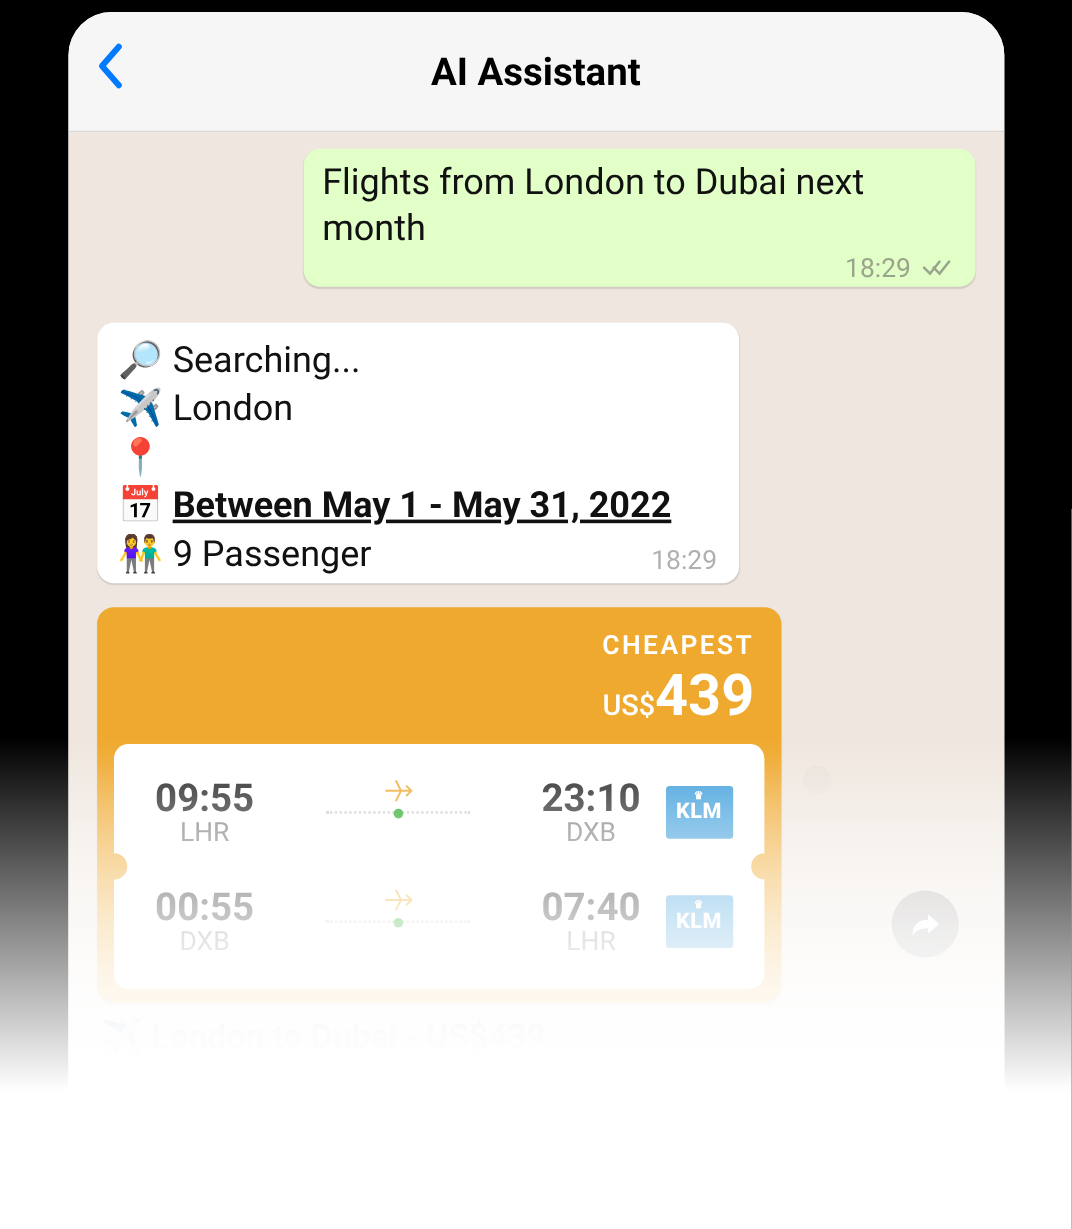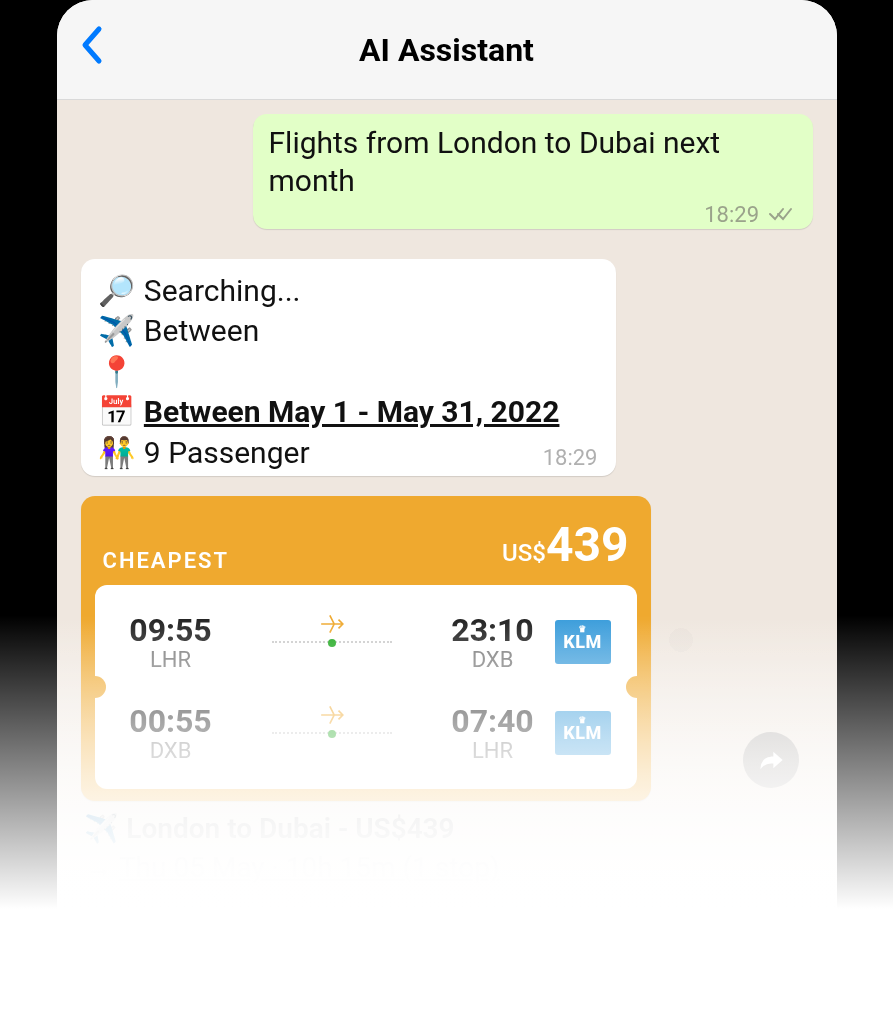--- a/index.html
+++ b/index.html
@@ -11,20 +11,21 @@
     overflow: hidden;
     display: flex;
     align-items: flex-start;
     justify-content: center;
   }
   .phone-frame {
     width: 780px;
     background: #fff;
     border-radius: 36px;
     overflow: hidden;
+    margin-top: 10px;
     box-shadow: 0 0 0 1px rgba(0,0,0,0.15);
     position: relative;
   }
   .chat-header {
     background: #f6f6f6;
     height: 100px;
     display: flex;
     align-items: center;
     justify-content: center;
     position: relative;
@@ -114,20 +115,21 @@
     width: 570px;
     margin-right: auto;
     box-shadow: 0 1px 1px rgba(0,0,0,0.12);
   }
   .flight-card-head {
     display: flex;
     justify-content: space-between;
     align-items: flex-end;
     color: #fff;
     padding: 6px 8px 12px 8px;
+    flex-direction: column;
   }
   .flight-card-head .label {
     font-size: 22px;
     letter-spacing: 2px;
     font-weight: 600;
   }
   .flight-card-head .price {
     font-size: 24px;
     font-weight: 500;
   }
@@ -286,21 +288,21 @@
       </div>
     </div>
 
     <div class="bubble-in">
       <div class="line">
         <span>🔎</span>
         <span>Searching...</span>
       </div>
       <div class="line">
         <span>✈️</span>
-        <span>Between</span>
+        <span>London</span>
       </div>
       <div class="line">
         <span>📍</span>
       </div>
       <div class="line">
         <span>📅</span>
         <span class="underline">Between May 1 - May 31, 2022</span>
       </div>
       <div class="line">
         <span>👫</span>

